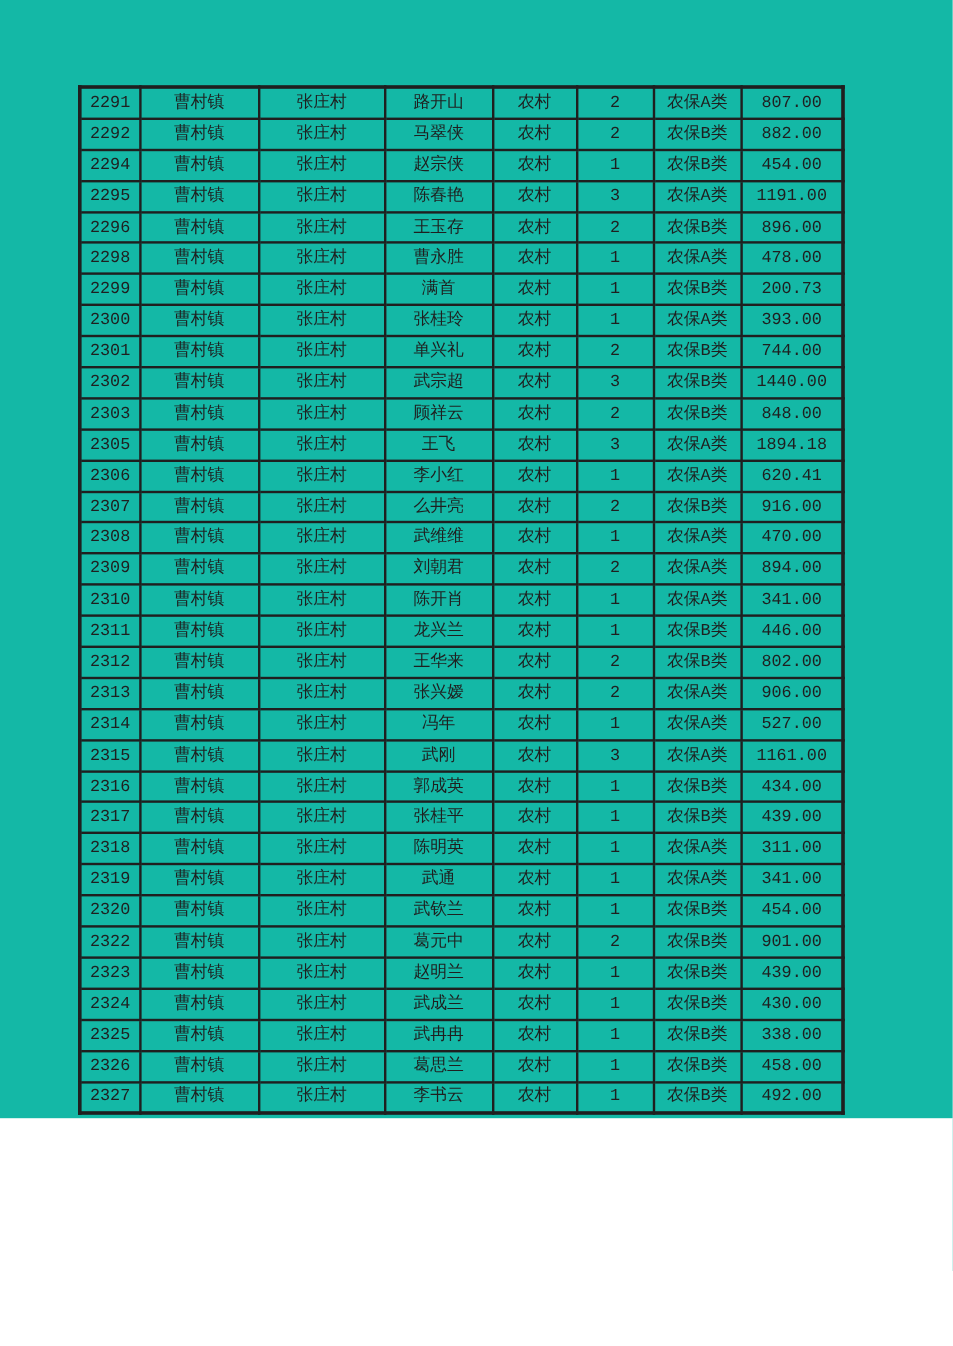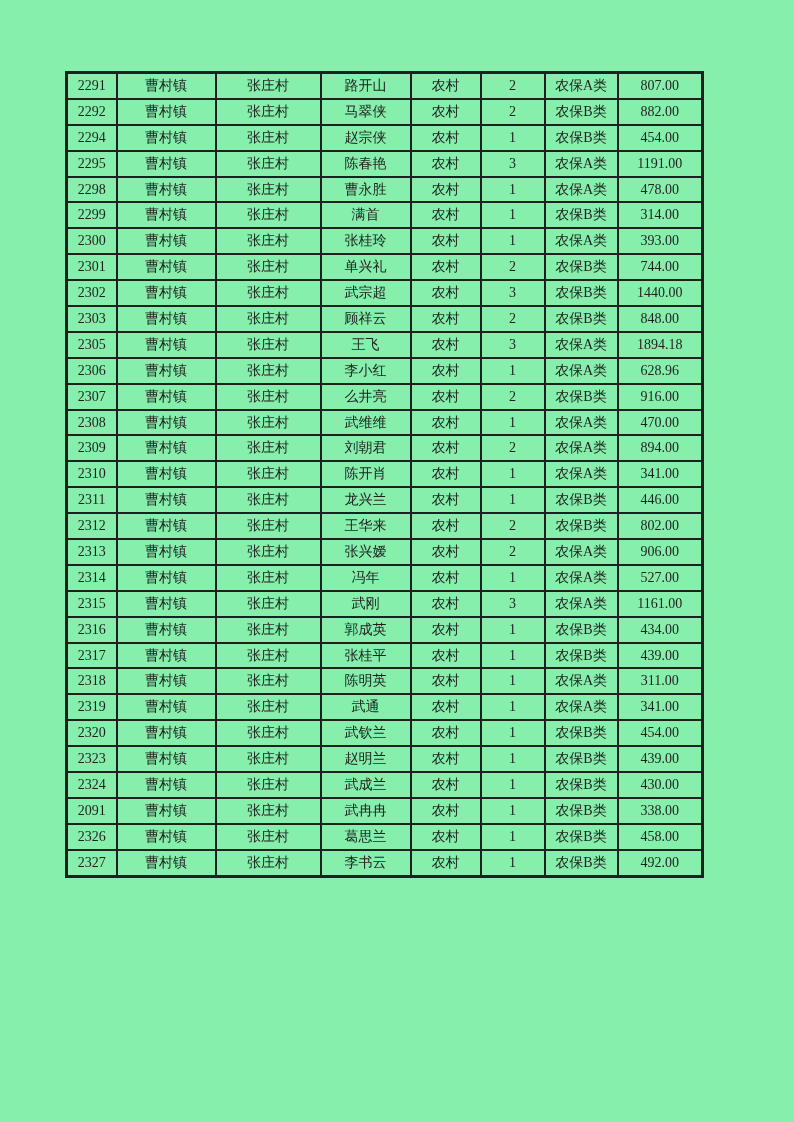--- a/index.html
+++ b/index.html
@@ -3,24 +3,24 @@
 <meta charset="utf-8">
 <style>
   html, body {
     margin: 0;
     padding: 0;
     background: #ffffff;
   }
   .page {
     position: relative;
     width: 794px;
-    height: 1122px;
-    background: #86efac;
+    height: 932px;
+    background: #14b8a6;
     overflow: hidden;
-    font-family: Liberation Serif, serif;
+    font-family: Liberation Mono, monospace;
   }
   table.roster {
     position: absolute;
     left: 65px;
     top: 71px;
     width: 637px;
     border-collapse: collapse;
     table-layout: fixed;
     border: 3px solid #1f1f1f;
   }
@@ -87,38 +87,48 @@
           <td>2295</td>
           <td>曹村镇</td>
           <td>张庄村</td>
           <td>陈春艳</td>
           <td>农村</td>
           <td>3</td>
           <td>农保A类</td>
           <td>1191.00</td>
         </tr>
         <tr>
+          <td>2296</td>
+          <td>曹村镇</td>
+          <td>张庄村</td>
+          <td>王玉存</td>
+          <td>农村</td>
+          <td>2</td>
+          <td>农保B类</td>
+          <td>896.00</td>
+        </tr>
+        <tr>
           <td>2298</td>
           <td>曹村镇</td>
           <td>张庄村</td>
           <td>曹永胜</td>
           <td>农村</td>
           <td>1</td>
           <td>农保A类</td>
           <td>478.00</td>
         </tr>
         <tr>
           <td>2299</td>
           <td>曹村镇</td>
           <td>张庄村</td>
           <td>满首</td>
           <td>农村</td>
           <td>1</td>
           <td>农保B类</td>
-          <td>314.00</td>
+          <td>200.73</td>
         </tr>
         <tr>
           <td>2300</td>
           <td>曹村镇</td>
           <td>张庄村</td>
           <td>张桂玲</td>
           <td>农村</td>
           <td>1</td>
           <td>农保A类</td>
           <td>393.00</td>
@@ -164,21 +174,21 @@
           <td>1894.18</td>
         </tr>
         <tr>
           <td>2306</td>
           <td>曹村镇</td>
           <td>张庄村</td>
           <td>李小红</td>
           <td>农村</td>
           <td>1</td>
           <td>农保A类</td>
-          <td>628.96</td>
+          <td>620.41</td>
         </tr>
         <tr>
           <td>2307</td>
           <td>曹村镇</td>
           <td>张庄村</td>
           <td>么井亮</td>
           <td>农村</td>
           <td>2</td>
           <td>农保B类</td>
           <td>916.00</td>
@@ -307,41 +317,51 @@
           <td>2320</td>
           <td>曹村镇</td>
           <td>张庄村</td>
           <td>武钦兰</td>
           <td>农村</td>
           <td>1</td>
           <td>农保B类</td>
           <td>454.00</td>
         </tr>
         <tr>
+          <td>2322</td>
+          <td>曹村镇</td>
+          <td>张庄村</td>
+          <td>葛元中</td>
+          <td>农村</td>
+          <td>2</td>
+          <td>农保B类</td>
+          <td>901.00</td>
+        </tr>
+        <tr>
           <td>2323</td>
           <td>曹村镇</td>
           <td>张庄村</td>
           <td>赵明兰</td>
           <td>农村</td>
           <td>1</td>
           <td>农保B类</td>
           <td>439.00</td>
         </tr>
         <tr>
           <td>2324</td>
           <td>曹村镇</td>
           <td>张庄村</td>
           <td>武成兰</td>
           <td>农村</td>
           <td>1</td>
           <td>农保B类</td>
           <td>430.00</td>
         </tr>
         <tr>
-          <td>2091</td>
+          <td>2325</td>
           <td>曹村镇</td>
           <td>张庄村</td>
           <td>武冉冉</td>
           <td>农村</td>
           <td>1</td>
           <td>农保B类</td>
           <td>338.00</td>
         </tr>
         <tr>
           <td>2326</td>

